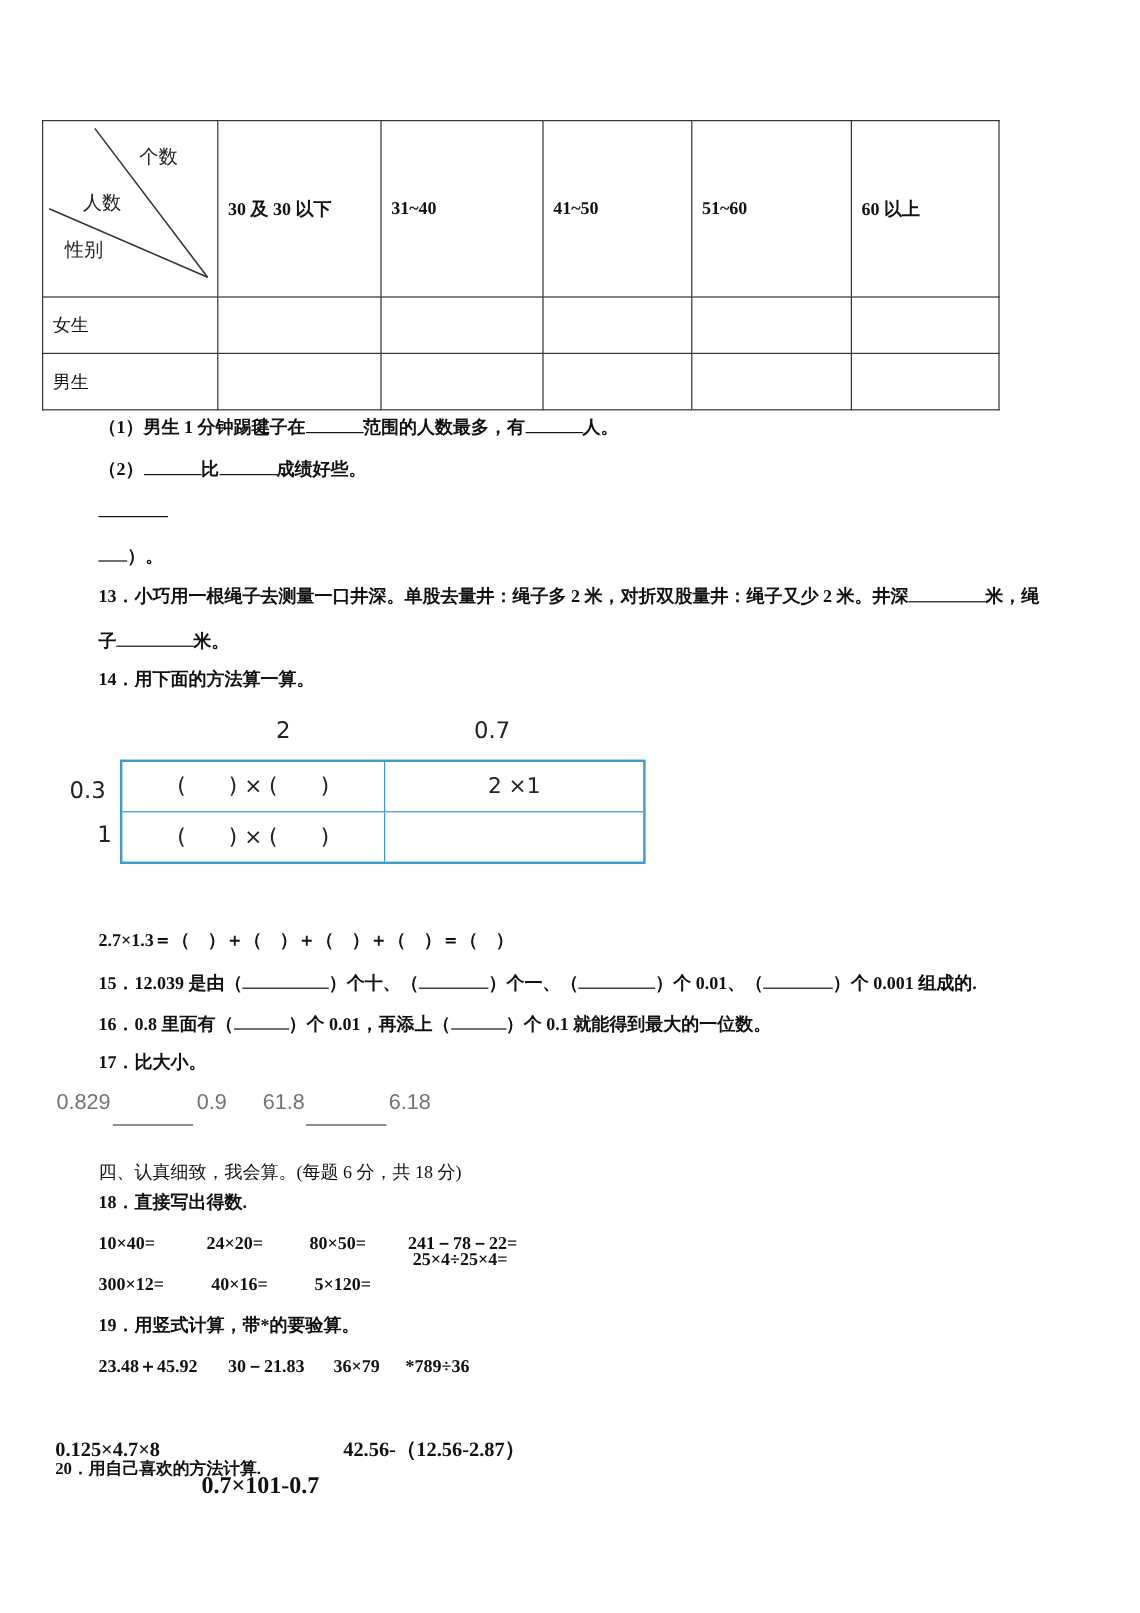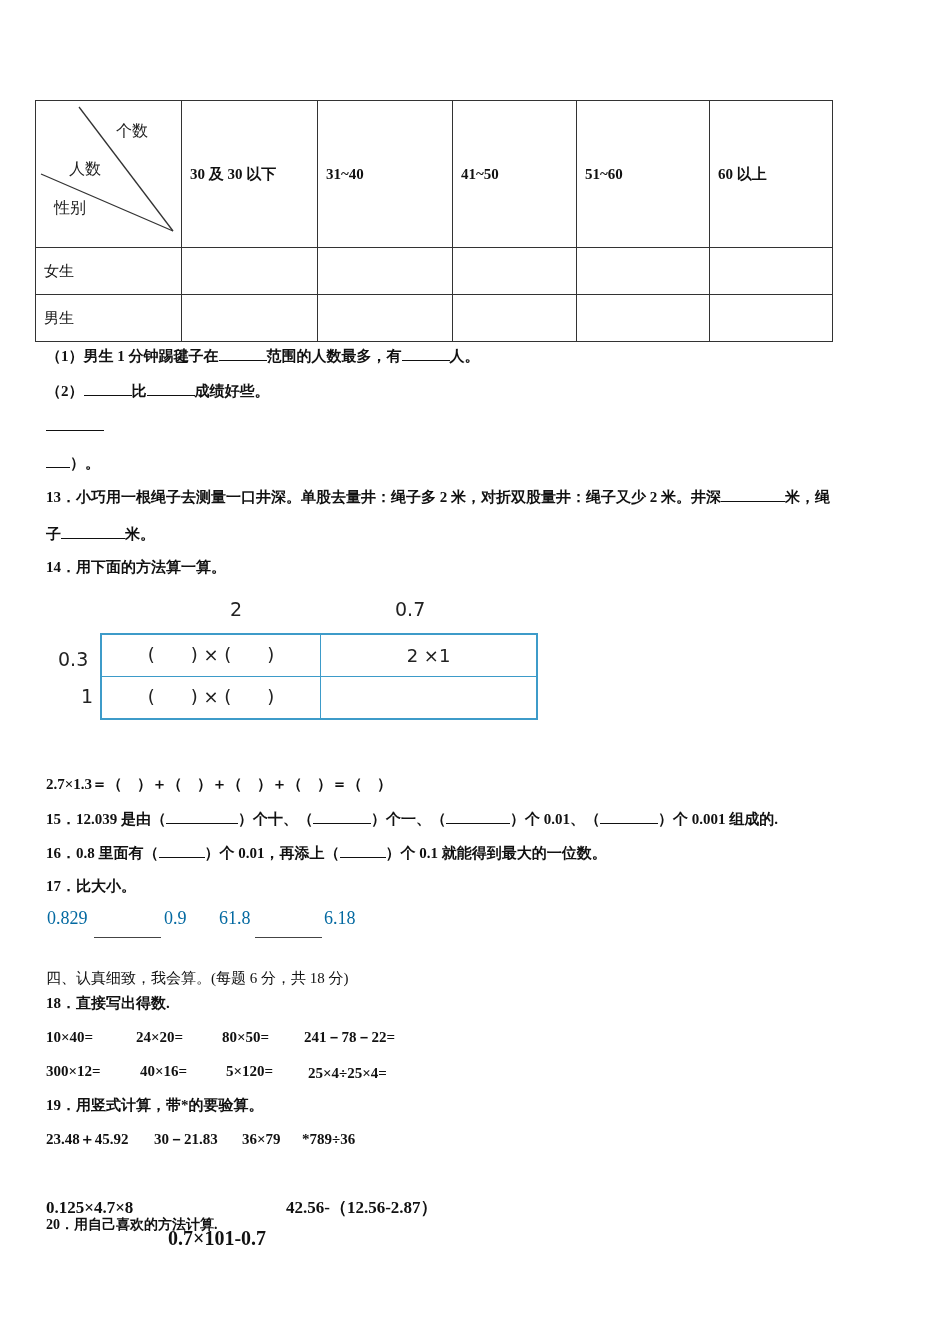--- a/index.html
+++ b/index.html
@@ -2,21 +2,21 @@
 <html><head>
 <meta charset="utf-8">
 <style>
   html, body { margin: 0; padding: 0; background: #ffffff; }
   body {
     width: 950px; height: 1344px; position: relative; overflow: hidden;
     font-family: "Liberation Serif", "DejaVu Serif", serif;
     color: #111;
   }
   .abs { position: absolute; white-space: nowrap; }
-  .t { font-size: 15px; line-height: 18px; }
+  .t { font-size: 15px; line-height: 18px; margin-left: 36px; }
   .b { font-weight: bold; }
   .blank { display: inline-block; border-bottom: 1px solid #111; height: 14px; vertical-align: baseline; }
 
   
   table.stats {
     position: absolute; left: 35px; top: 100px;
     border-collapse: collapse; border: 1.5px solid #333;
   }
   table.stats td {
     border: 1px solid #333; padding: 0 8px; font-size: 15px; vertical-align: middle;
@@ -35,21 +35,21 @@
   }
   .area-cell {
     border-right: 1.5px solid #3d9bc9; border-bottom: 1.5px solid #3d9bc9;
     display: flex; align-items: center; justify-content: center;
     font-family: "DejaVu Sans", sans-serif; font-size: 18px; color: #222;
   }
   .area-cell:nth-child(2n) { border-right: none; }
   .area-cell:nth-child(n+3) { border-bottom: none; text-align: center; }
   .area-label { position: absolute; font-family: "DejaVu Sans", sans-serif; font-size: 19px; color: #222; }
 
-  .compare { font-family: Liberation Serif, serif; font-size: 18px; color: #0369a1; }
+  .compare { font-family: Liberation Sans, sans-serif; font-size: 18px; color: #737373; }
 </style>
 </head>
 <body>
 
 <table class="stats">
   <tbody>
       <tr style="height:147px">
     <td class="diag-cell" style="width:145px">
       <svg width="145" height="147">
         <line x1="43" y1="6" x2="137" y2="130" stroke="#333" stroke-width="1.3"></line>
@@ -138,21 +138,21 @@
 <div class="abs t" style="left:46px;top:969px">四、认真细致，我会算。(每题 6 分，共 18 分)</div>
 
 <div class="abs t b" style="left:46px;top:994px">18．直接写出得数.</div>
 <div class="abs t b" style="left:46px;top:1028px">10×40=</div>
 <div class="abs t b" style="left:136px;top:1028px">24×20=</div>
 <div class="abs t b" style="left:222px;top:1028px">80×50=</div>
 <div class="abs t b" style="left:304px;top:1028px">241－78－22=</div>
 <div class="abs t b" style="left:46px;top:1062px">300×12=</div>
 <div class="abs t b" style="left:140px;top:1062px">40×16=</div>
 <div class="abs t b" style="left:226px;top:1062px">5×120=</div>
-<div class="abs t b" style="left:308px;top:1064px">25×4÷25×4=</div>
+<div class="abs t b" style="left:308px;top:1041px">25×4÷25×4=</div>
 
 <div class="abs t b" style="left:46px;top:1096px">19．用竖式计算，带*的要验算。</div>
 <div class="abs t b" style="left:46px;top:1130px">23.48＋45.92</div>
 <div class="abs t b" style="left:154px;top:1130px">30－21.83</div>
 <div class="abs t b" style="left:242px;top:1130px">36×79</div>
 <div class="abs t b" style="left:302px;top:1130px">*789÷36</div>
 
 <div class="abs b" style="left:46px;top:1215px;font-size:14px;line-height:20px">20．用自己喜欢的方法计算.</div>
 <div class="abs b" style="left:46px;top:1198px;font-size:17px;line-height:20px">0.125×4.7×8</div>
 <div class="abs b" style="left:168px;top:1228px;font-size:20px;line-height:20px">0.7×101-0.7</div>

